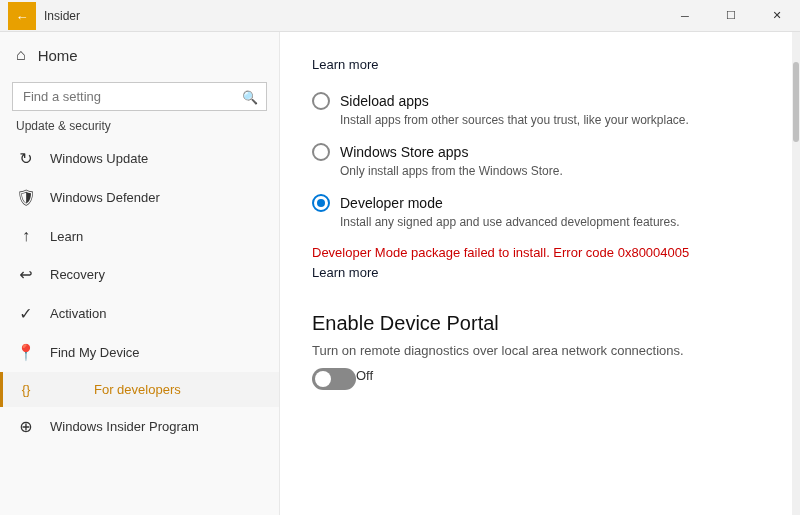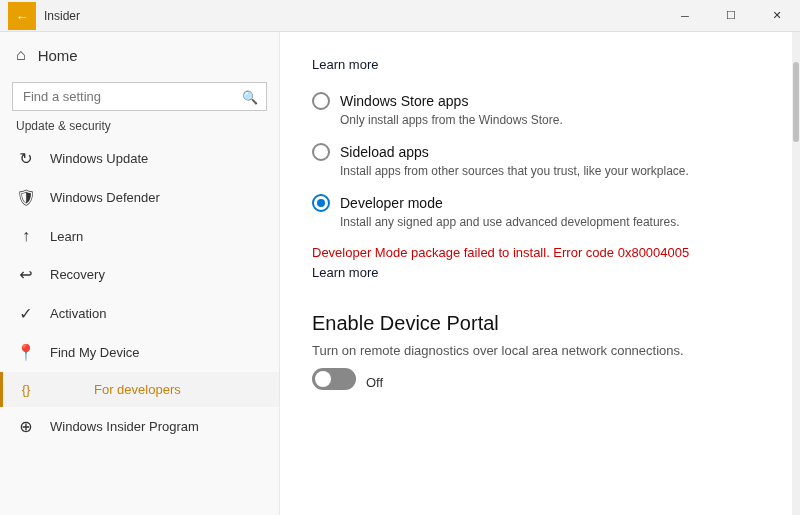--- a/index.html
+++ b/index.html
@@ -274,22 +274,21 @@
 
     .portal-desc {
       font-size: 13px;
       color: #555;
       margin-bottom: 10px;
     }
 
     
     .toggle-row {
       display: flex;
-      align-items: flex-end;
-      gap: 10px;
+      align-items: flex-start;
     }
     .toggle {
       width: 44px;
       height: 22px;
       background: #888;
       border-radius: 11px;
       position: relative;
       cursor: pointer;
       flex-shrink: 0;
     }
@@ -390,31 +389,31 @@
 
   <div class="content">
     <a class="learn-more-link">Learn more</a>
 
     
     <div class="radio-group">
 
       <div class="radio-item">
         <div class="radio-row">
           <div class="radio-circle"></div>
+          <span class="radio-label">Sideload apps</span>
+        </div>
+        <div class="radio-desc">Install apps from other sources that you trust, like your workplace.</div>
+      </div>
+
+      <div class="radio-item">
+        <div class="radio-row">
+          <div class="radio-circle"></div>
           <span class="radio-label">Windows Store apps</span>
         </div>
         <div class="radio-desc">Only install apps from the Windows Store.</div>
-      </div>
-
-      <div class="radio-item">
-        <div class="radio-row">
-          <div class="radio-circle"></div>
-          <span class="radio-label">Sideload apps</span>
-        </div>
-        <div class="radio-desc">Install apps from other sources that you trust, like your workplace.</div>
       </div>
 
       <div class="radio-item">
         <div class="radio-row">
           <div class="radio-circle selected"></div>
           <span class="radio-label">Developer mode</span>
         </div>
         <div class="radio-desc">Install any signed app and use advanced development features.</div>
       </div>
 

